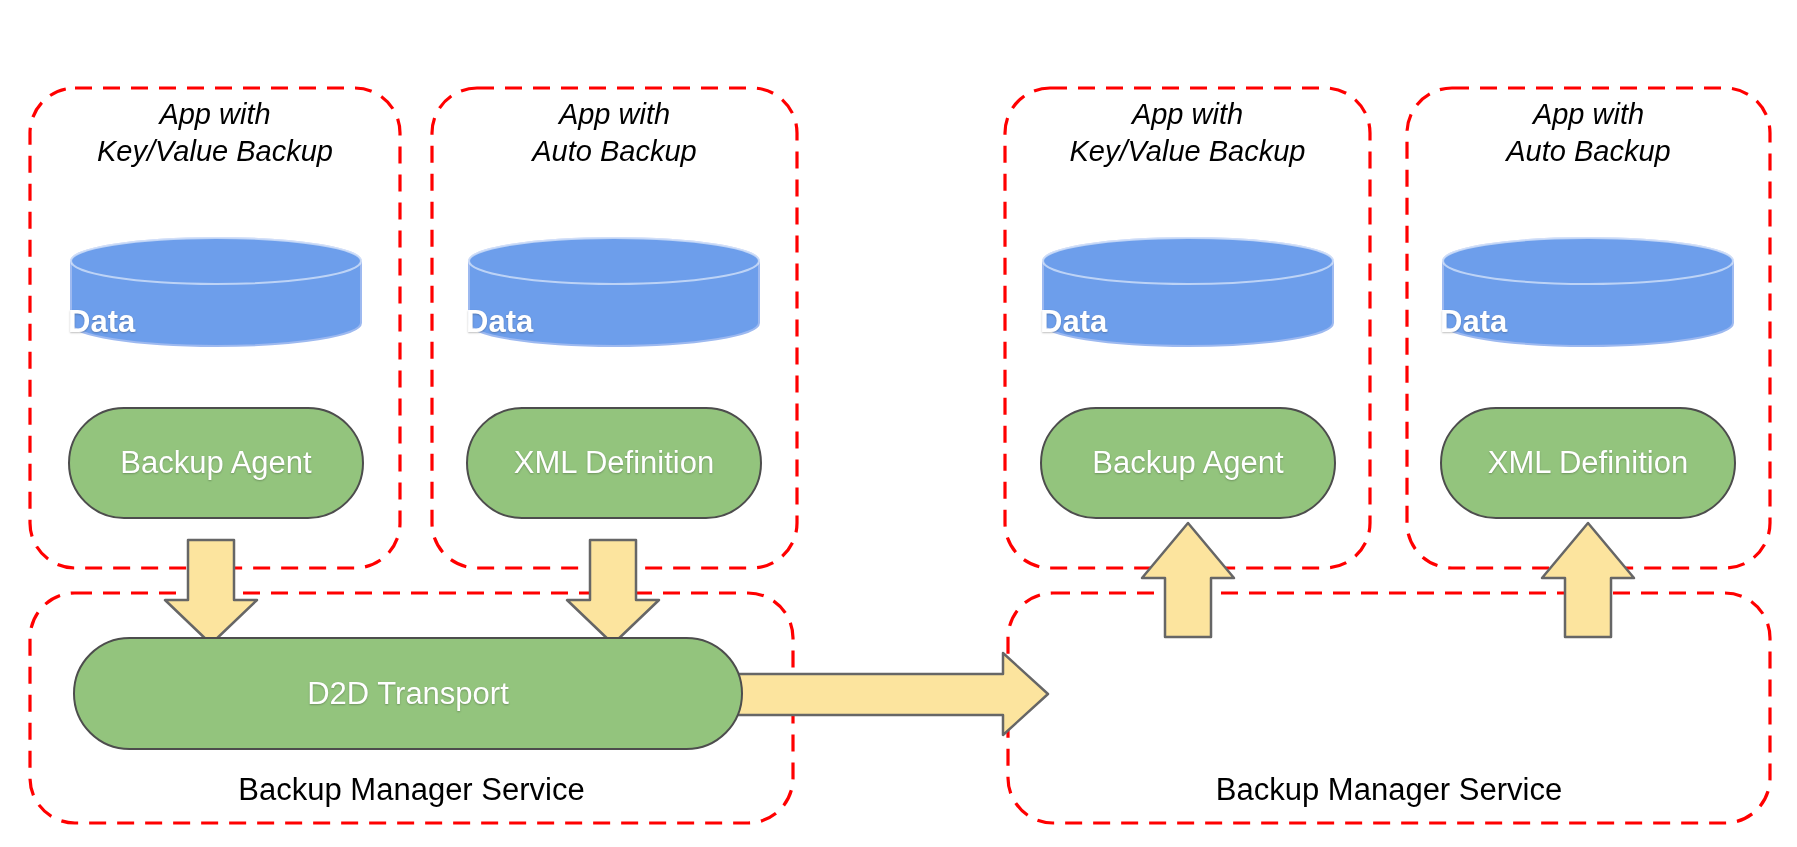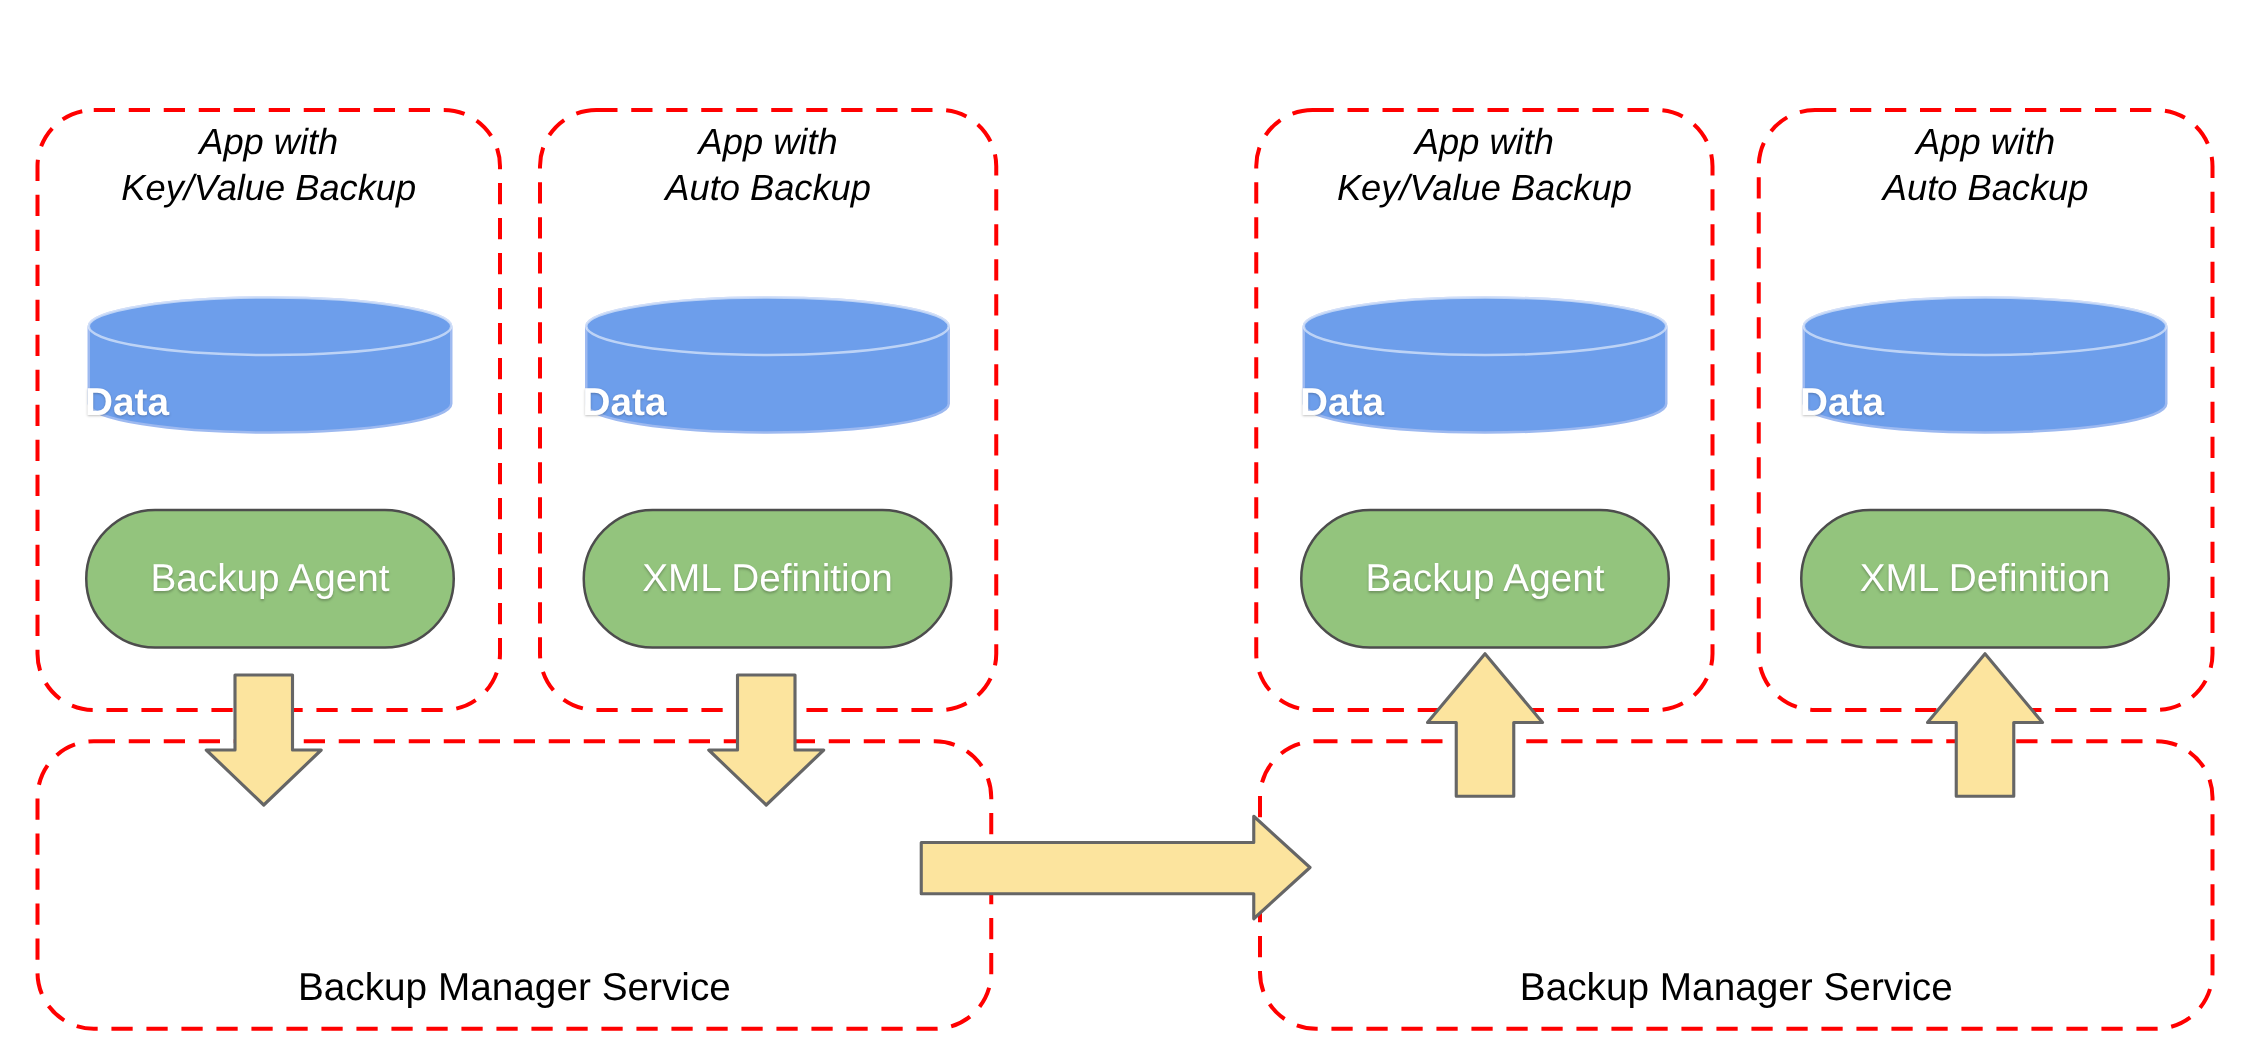--- a/index.html
+++ b/index.html
@@ -147,17 +147,18 @@
       <ellipse class="cyl-rim" cx="148" cy="27" rx="145" ry="23"></ellipse>
     </svg>
     <div class="cyl-label">Data</div>
   </div>
 
   <div class="abs pill component-pill" style="left:68px;top:407px;">Backup Agent</div>
   <div class="abs pill component-pill" style="left:466px;top:407px;">XML Definition</div>
   <div class="abs pill component-pill" style="left:1040px;top:407px;">Backup Agent</div>
   <div class="abs pill component-pill" style="left:1440px;top:407px;">XML Definition</div>
 
+  <div class="abs pill transport-pill" style="left:73px;top:637px;width:670px;">D2D Transport</div>
 
   <div class="abs service-label" style="left:30px;top:772px;width:763px;">Backup Manager Service</div>
   <div class="abs service-label" style="left:1008px;top:772px;width:762px;">Backup Manager Service</div>
 
 </div>
 
 </body></html>

